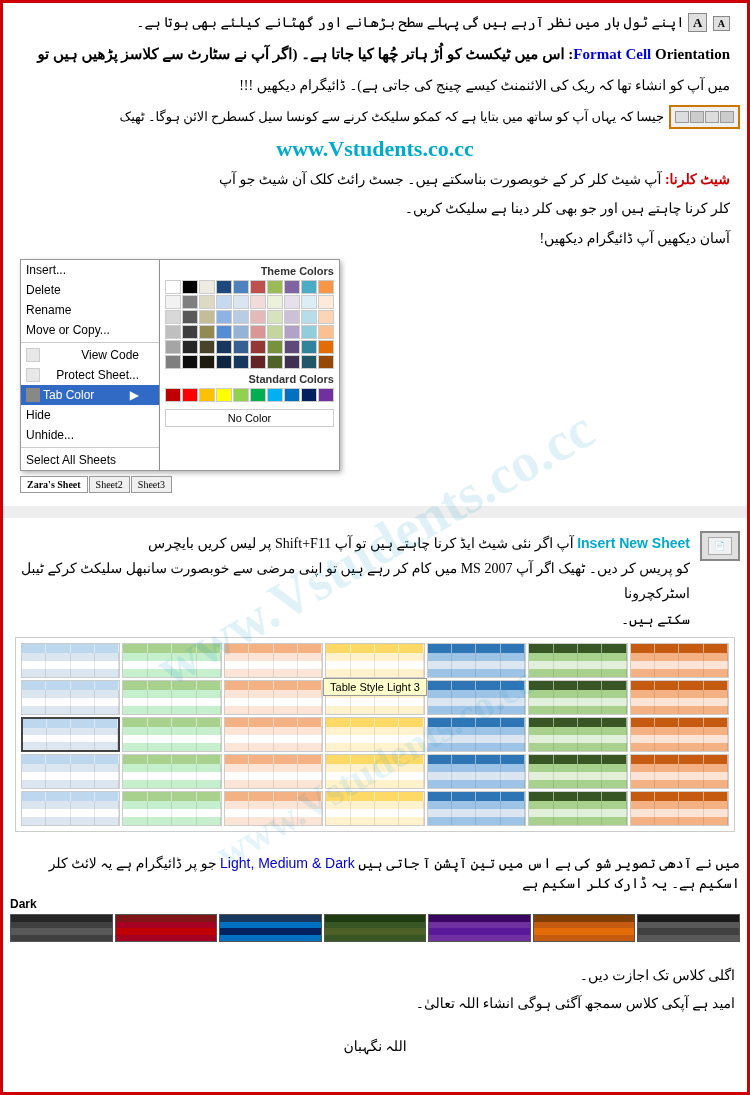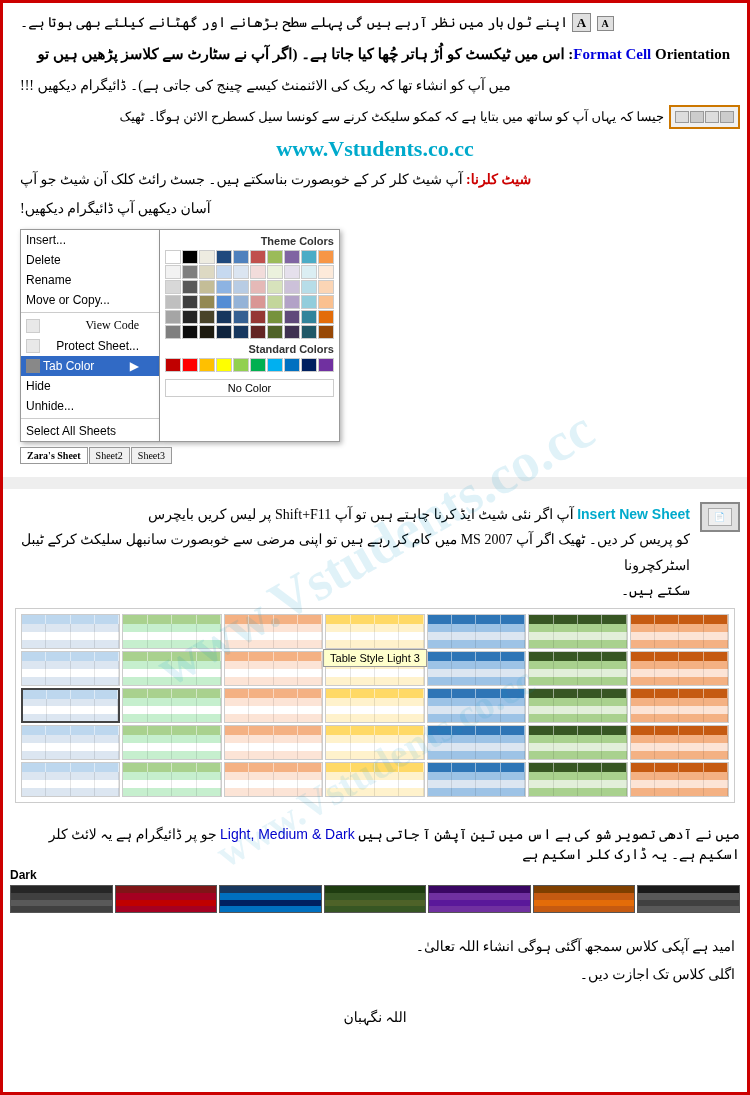--- a/index.html
+++ b/index.html
@@ -191,21 +191,21 @@
     .closing-text {
       text-align: center;
       font-size: 14px;
       padding: 10px;
       direction: rtl;
     }
 
     
     .top-line {
       font-size: 14px;
-      text-align: left;
+      text-align: right;
       direction: rtl;
       padding: 3px 10px;
       line-height: 1.7;
     }
 
     .format-cell-line {
       font-size: 15px;
       text-align: right;
       direction: rtl;
       padding: 3px 10px;
@@ -258,32 +258,35 @@
 
   <div style="text-align:center; font-size:22px; font-weight:bold; color:#00aacc; font-family:'Times New Roman',serif; padding:3px 0;">
     www.Vstudents.co.cc
   </div>
 
   <div class="top-line" style="font-size:14px;">
     <span style="color:#cc0000; font-weight:bold;">شیٹ کلرنا:</span>
     <span> آپ شیٹ کلر کر کے خوبصورت بناسکتے ہیں۔ جسٹ رائٹ کلک آن شیٹ جو آپ</span>
   </div>
   <div class="top-line" style="font-size:14px;">
+    کلر کرنا چاہتے ہیں اور جو بھی کلر دینا ہے سلیکٹ کریں۔
+  </div>
+  <div class="top-line" style="font-size:14px;">
     آسان دیکھیں آپ ڈائیگرام دیکھیں!
   </div>
 
   <div style="display:flex; direction:ltr; margin:5px 10px; gap:0;">
 
     <div class="context-menu">
       <div class="menu-item">Insert...</div>
       <div class="menu-item">Delete</div>
       <div class="menu-item">Rename</div>
       <div class="menu-item">Move or Copy...</div>
       <div class="menu-separator"></div>
-      <div class="menu-item" style="display:flex;align-items:center;font-family:Liberation Serif, serif;">
+      <div class="menu-item" style="display:flex;align-items:center;">
         <span style="width:14px;height:14px;background:#e8e8e8;border:1px solid #ccc;margin-right:3px;display:inline-block;"></span>
         View Code
       </div>
       <div class="menu-item" style="display:flex;align-items:center;">
         <span style="width:14px;height:14px;background:#e8e8e8;border:1px solid #ccc;margin-right:3px;display:inline-block;"></span>
         Protect Sheet...
       </div>
       <div class="menu-item active" style="background:#316AC5;color:#fff;display:flex;align-items:center;justify-content:space-between;">
         <span style="display:flex;align-items:center;">
           <span style="width:14px;height:14px;background:#888;margin-right:3px;display:inline-block;"></span>
@@ -1471,19 +1474,19 @@
           <div style="flex: 1 1 0%; background: rgb(89, 89, 89);"></div>
           <div style="flex: 1 1 0%; background: rgb(64, 64, 64);"></div>
           <div style="flex: 1 1 0%; background: rgb(89, 89, 89);"></div>
         </div>
       </div>
     </div>
 
 </div>
 
 <div style="direction:rtl; padding:10px 15px; font-size:14px; line-height:2;">
+  <div>اگلی کلاس تک اجازت دیں۔</div>
   <div>امید ہے آپکی کلاس سمجھ آگئی ہوگی انشاء اللہ تعالیٰ۔</div>
-  <div>اگلی کلاس تک اجازت دیں۔</div>
 </div>
 
 <div class="closing-text">
   <span>اللہ نگہبان</span>
 </div>
 
 </body></html>

